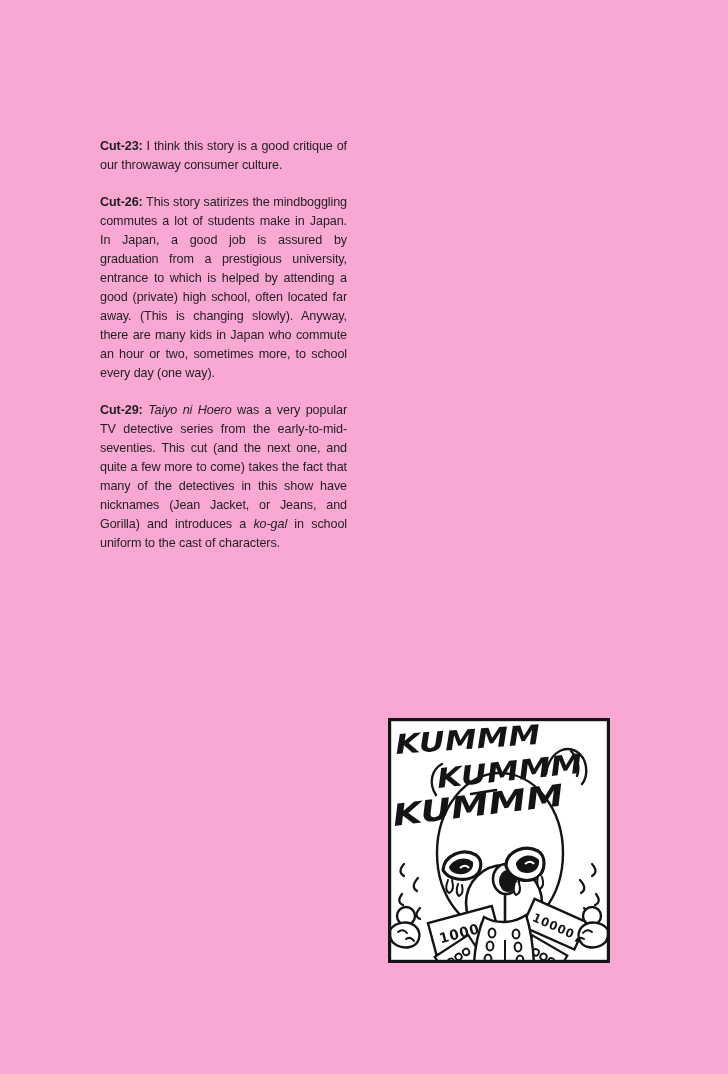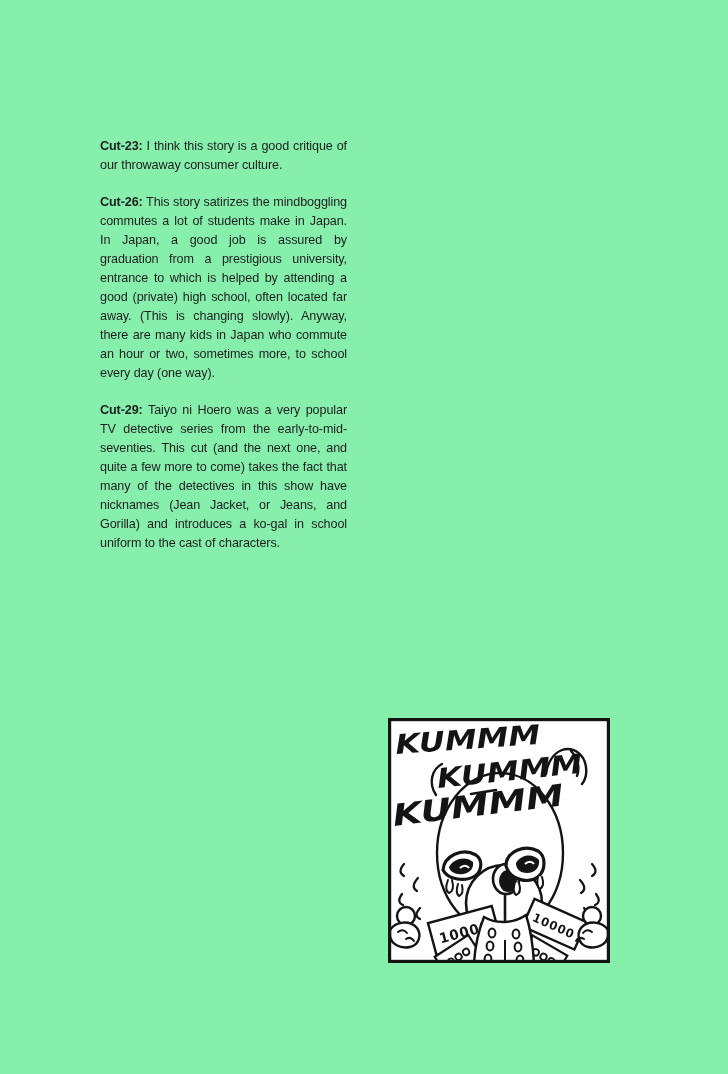--- a/index.html
+++ b/index.html
@@ -1,36 +1,36 @@
 <!DOCTYPE html>
 <html><head>
 <meta charset="utf-8">
 <style>
   html,body{margin:0;padding:0;background:#ffffff;}
   .page{
     position:relative;
     width:728px;height:1074px;
-    background:#86efac;
+    background:#f9a8d4;
     font-family:"Liberation Sans",sans-serif;
     overflow:hidden;
   }
   .notes{
     position:absolute;
     left:100px;top:137px;width:247px;
   }
   .note{
     margin:0 0 18px 0;
     font-size:12.6px;
     line-height:19px;
     color:#1e1e1e;
     text-align:justify;
     letter-spacing:-0.1px;
   }
   .note span.bold{font-weight:bold;}
-  .note span.italic{}
+  .note span.italic{font-style:italic;}
   .panel{
     position:absolute;
     left:388px;top:718px;
     width:222px;height:245px;
   }
   .sfx{
     font-family:"DejaVu Sans",sans-serif;
     font-weight:bold;
     font-style:italic;
     fill:#141414;

